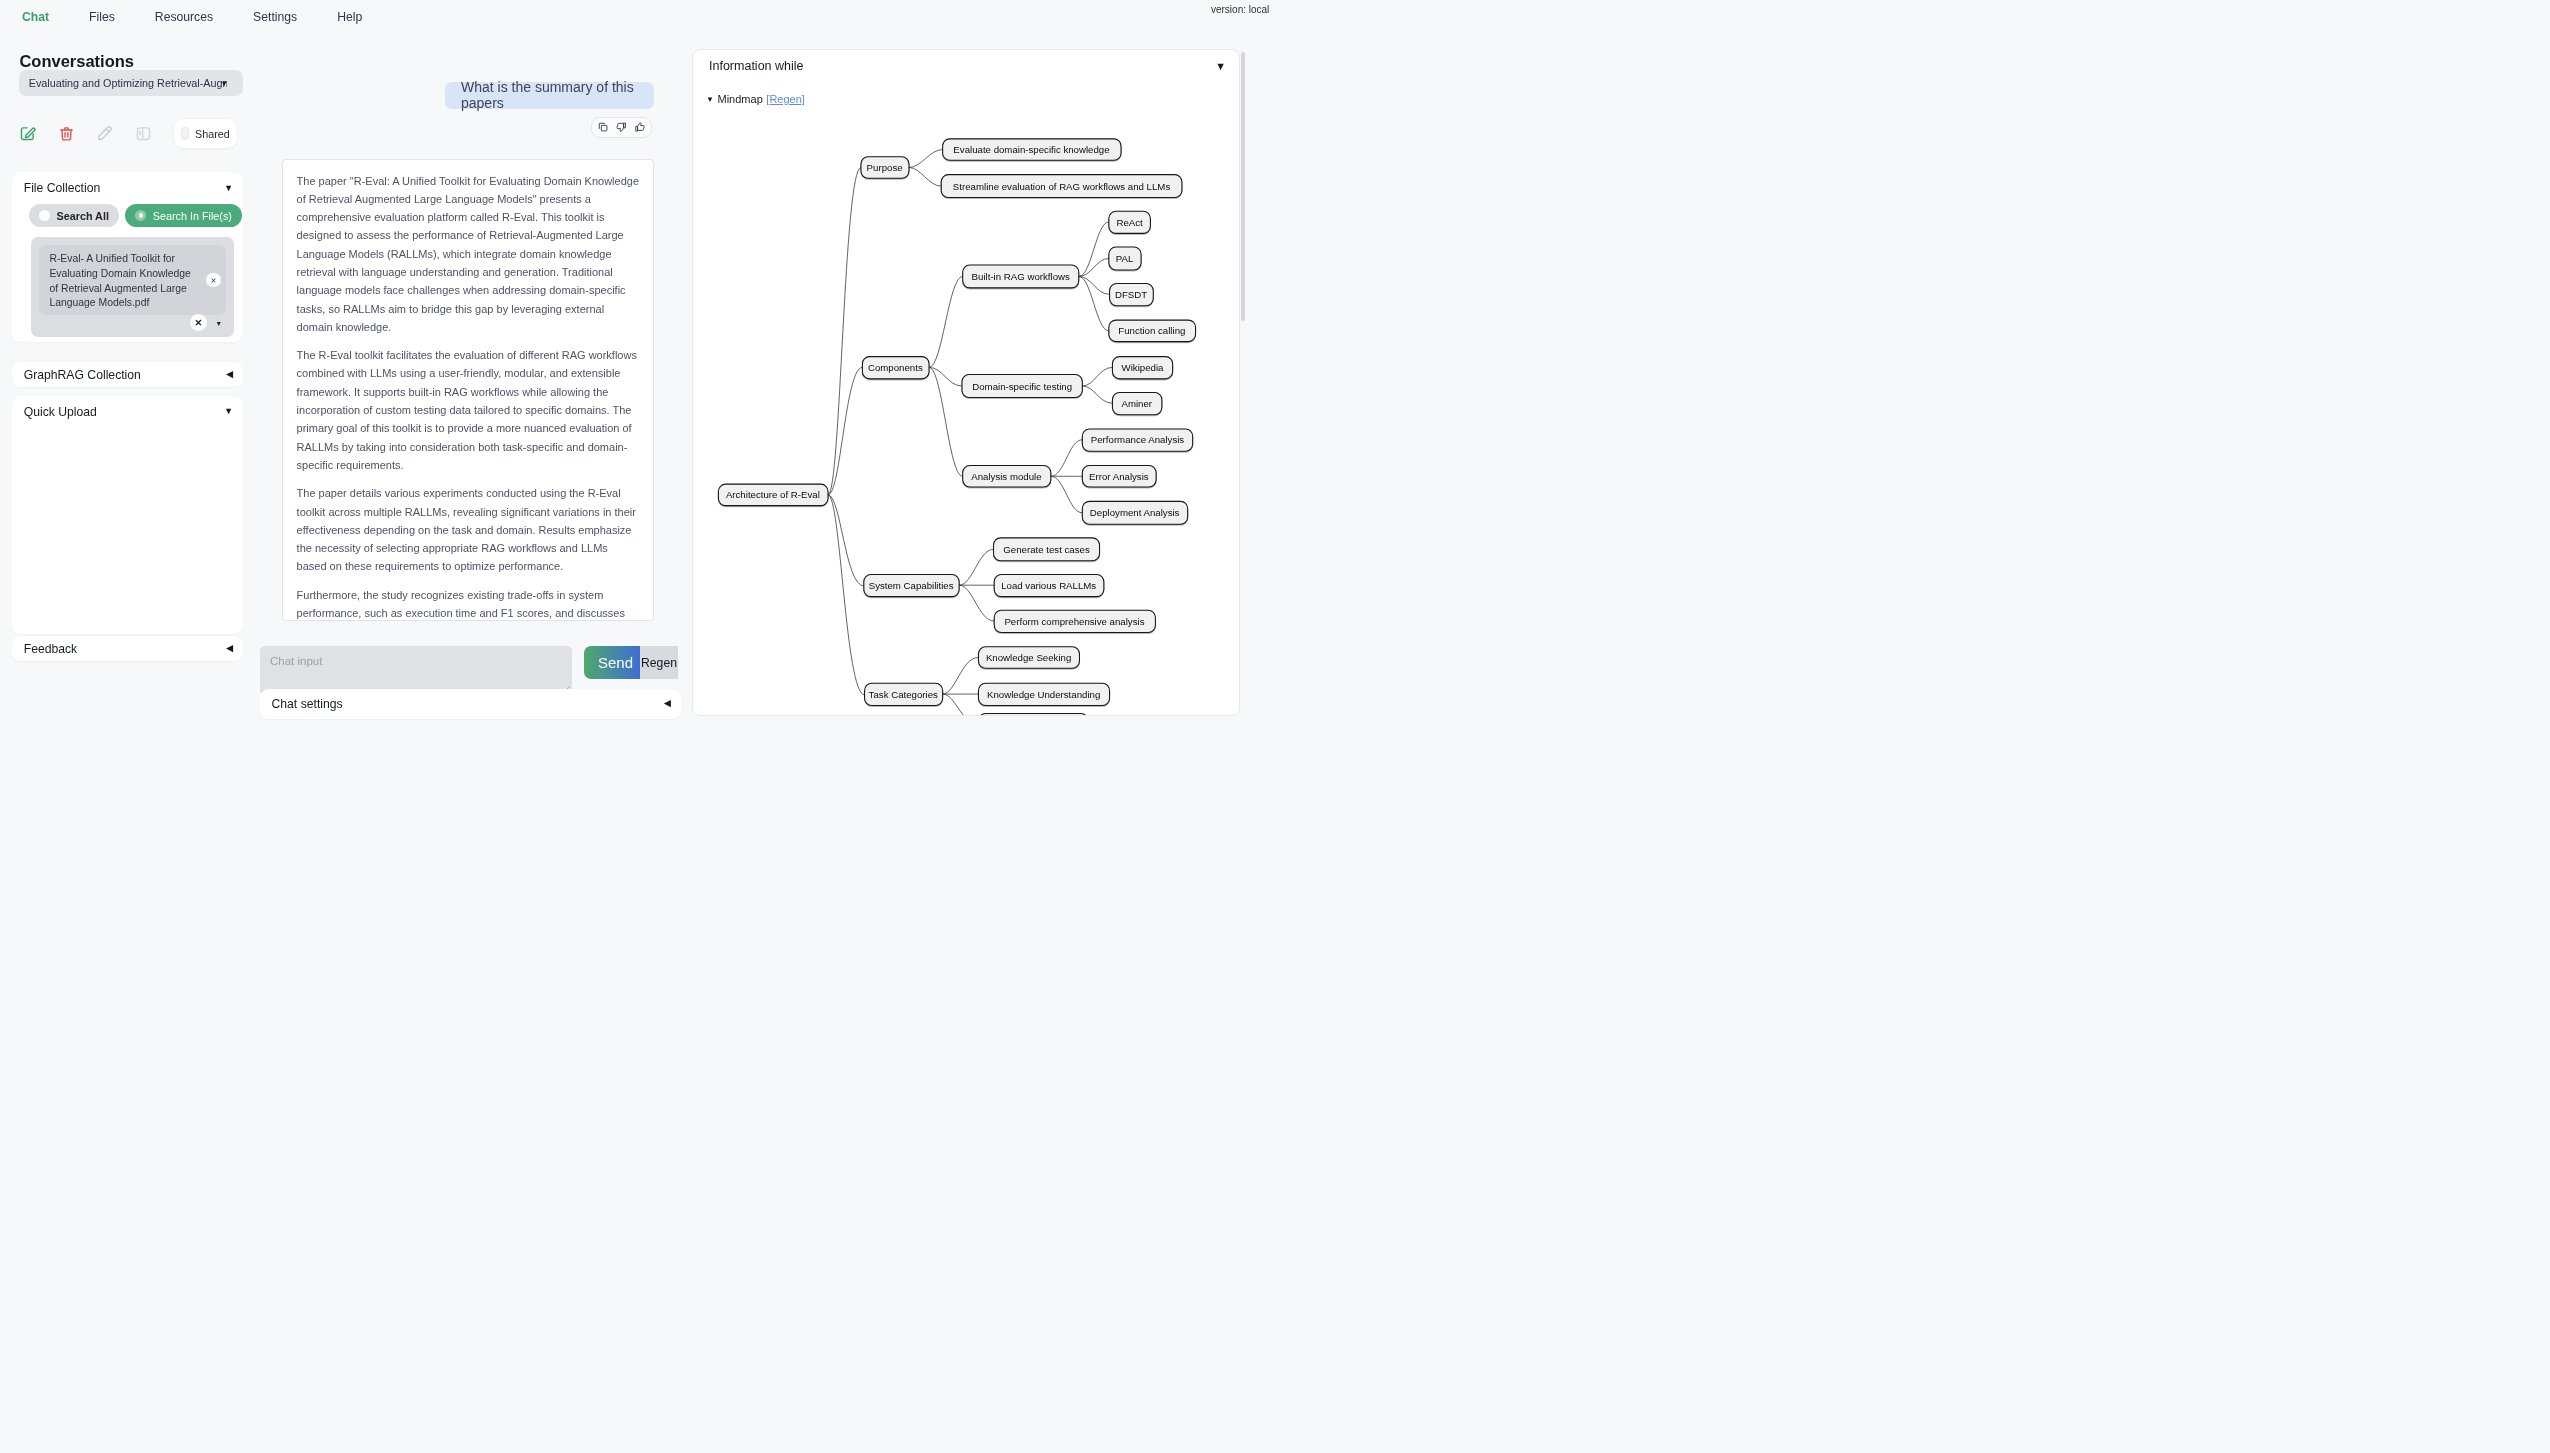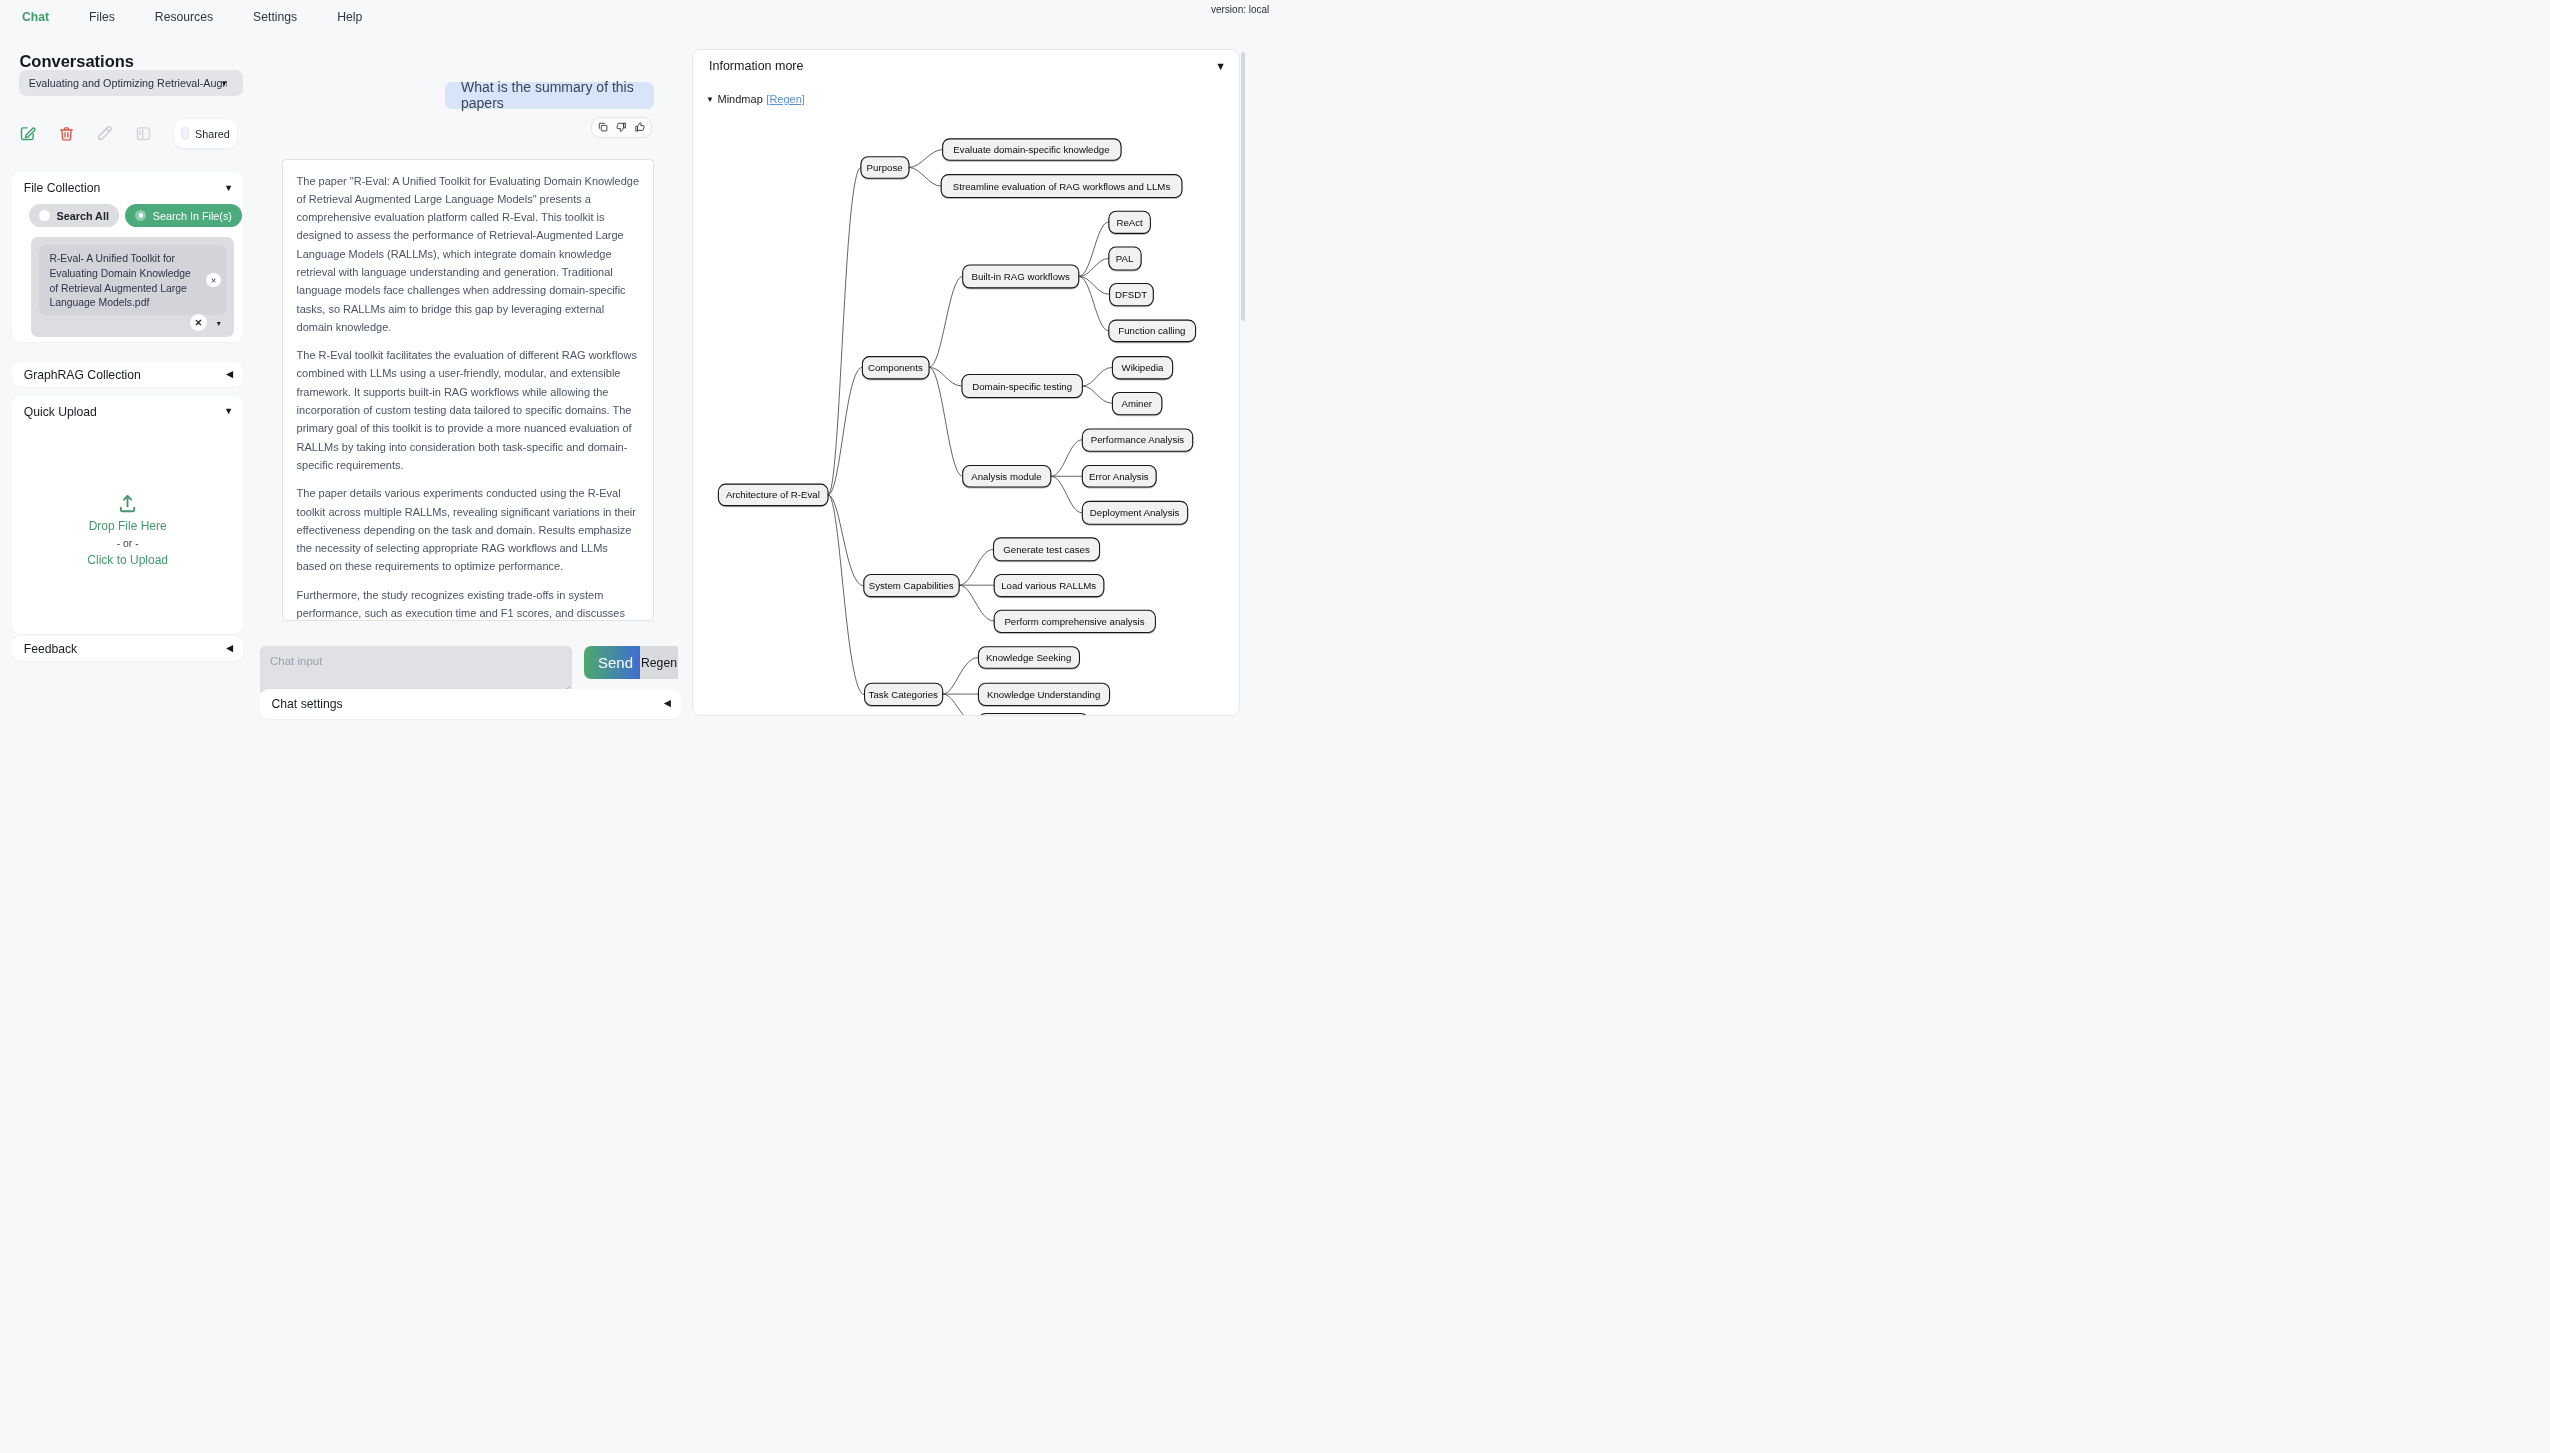--- a/index.html
+++ b/index.html
@@ -189,30 +189,20 @@
       <span class="sec-title">GraphRAG Collection</span>
       <span class="tri">◀</span>
     </div>
   </div>
 
   <div class="card upload-card">
     <div class="upload-head">
       <span class="sec-title">Quick Upload</span>
       <span class="tri">▼</span>
     </div>
-    <div class="upload-zone">
-      <svg width="23" height="23" viewBox="0 0 24 24" fill="none" stroke="#42996a" stroke-width="2" stroke-linecap="round" stroke-linejoin="round">
-        <path d="M12 15V4.5"></path>
-          <path d="M8.2 8 12 4.2 15.8 8"></path>
-          <path d="M5 16.5v2.3A1.2 1.2 0 0 0 6.2 20h11.6a1.2 1.2 0 0 0 1.2-1.2v-2.3"></path>
-      </svg>
-      <span class="drop-txt">Drop File Here</span>
-      <span class="or-txt">- or -</span>
-      <span class="click-txt">Click to Upload</span>
-    </div>
   </div>
 
   <div class="card feedback-card">
     <div class="card-header-row">
       <span class="sec-title">Feedback</span>
       <span class="tri">◀</span>
     </div>
   </div>
 
   <div class="user-bubble">What is the summary of this papers</div>
@@ -378,21 +368,21 @@
       <g class="node">
         <rect x="398" y="884" width="183" height="31" rx="10"></rect>
         <text x="489" y="904" text-anchor="middle">Knowledge Understanding</text>
       </g>
       <g class="node">
         <rect x="398" y="926" width="153" height="30" rx="10"></rect>
       </g>
     </svg>
 
     <div class="info-head">
-      <span class="info-title">Information more</span>
+      <span class="info-title">Information while</span>
       <span class="info-collapse">▼</span>
     </div>
     <div class="mindmap-row">
       <span class="mm-tri">▼</span>
       <span class="mm-label">Mindmap</span>
       <span class="mm-expand">[Regen]</span>
     </div>
   </div>
 
   <div class="scroll-thumb"></div>

